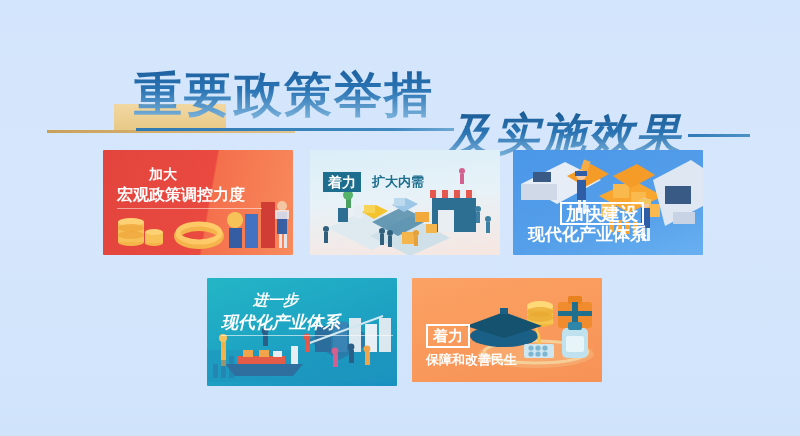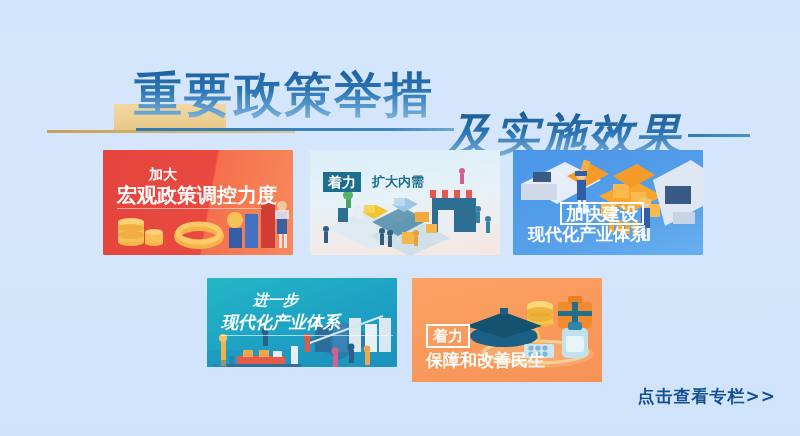--- a/index.html
+++ b/index.html
@@ -49,21 +49,21 @@
   }
 
   
   .card{position:absolute;overflow:hidden;border-radius:1px;}
   .card .label{
     position:absolute;z-index:6;
     font-family:"DejaVu Sans","Liberation Sans",sans-serif;
     font-weight:700;white-space:nowrap;
   }
   .lbl-l1{font-size:14px;line-height:17px;margin-left:32px;}
-  .lbl-l2{font-size:20px;line-height:20px;}
+  .lbl-l2{font-size:16px;line-height:20px;}
 
   
   #card-macro{left:103px;top:150px;width:190px;height:105px;
     background:linear-gradient(100deg,#e3453e 0%,#e9493f 55%,#f4704c 56%,#f88a5c 100%);}
   #card-macro .label{left:14px;top:16px;color:#ffffff;}
   #card-macro .lbl-l2{top:35px;}
   .c1-underline{position:absolute;left:14px;top:58px;width:145px;height:1px;background:rgba(255,255,255,.5);z-index:6;}
 
   
   #card-demand{left:310px;top:150px;width:190px;height:105px;
@@ -80,36 +80,36 @@
     font-family:"DejaVu Sans","Liberation Sans",sans-serif;
   }
 
   
   #card-industry{left:513px;top:150px;width:190px;height:105px;
     background:linear-gradient(160deg,#4a96e8 0%,#559fea 60%,#68b0f0 100%);}
   #card-industry .lbl-l1{left:15px;top:52px;color:#ffffff;border:2px solid #ffffff;padding:1px 4px;font-size:18px;}
   #card-industry .lbl-l2{left:15px;top:74px;color:#ffffff;font-size:17px;}
 
   
-  #card-reform{left:207px;top:278px;width:190px;height:89px;
+  #card-reform{left:207px;top:278px;width:190px;height:108px;
     background:linear-gradient(160deg,#23b6c6 0%,#1fa7c4 40%,#1a8fc0 100%);}
   #card-reform .lbl-l1{left:14px;top:14px;color:#ffffff;font-style:italic;font-size:15px;}
   #card-reform .lbl-l2{left:14px;top:34px;color:#ffffff;font-style:italic;font-size:17px;}
   .c4-underline{position:absolute;left:14px;top:57px;width:172px;height:1px;background:rgba(255,255,255,.6);z-index:6;}
 
   
   #card-livelihood{left:412px;top:278px;width:190px;height:104px;
     background:linear-gradient(165deg,#fba264 0%,#f99a5c 50%,#f79256 100%);}
   #card-livelihood .tag{
     position:absolute;left:14px;top:46px;z-index:7;
     border:2px solid #ffffff;color:#ffffff;padding:1px 5px;
     font-size:15px;font-weight:700;line-height:18px;
     font-family:"DejaVu Sans","Liberation Sans",sans-serif;
   }
-  #card-livelihood .lbl-l2{left:14px;top:72px;color:#ffffff;font-size:17px;text-align:right;}
+  #card-livelihood .lbl-l2{left:14px;top:72px;color:#ffffff;font-size:13px;text-align:right;}
 
   
   .ill{position:absolute;z-index:2;}
 
   
   #cta{
     position:absolute;right:24px;top:385px;
     font-size:17px;font-weight:700;color:#12508f;letter-spacing:1px;
     font-family:"DejaVu Sans","Liberation Sans",sans-serif;
     cursor:pointer;white-space:nowrap;
@@ -334,15 +334,14 @@
           <circle cx="119" cy="76" r="2.6"></circle>
             <circle cx="126" cy="76" r="2.6"></circle>
             <circle cx="133" cy="76" r="2.6"></circle>
         </g>
       </g>
     </svg>
     <div class="tag">着力</div>
     <div class="label lbl-l2">保障和改善民生</div>
   </div>
 
-  <div id="cta">点击查看专栏&gt;&gt;</div>
 
 </div>
 
 </body></html>

